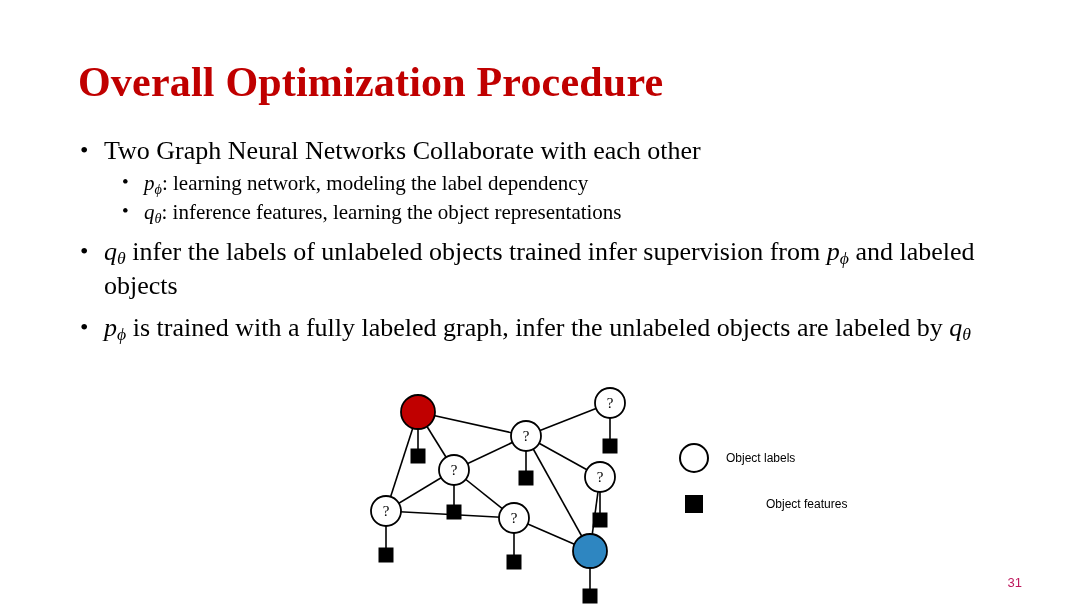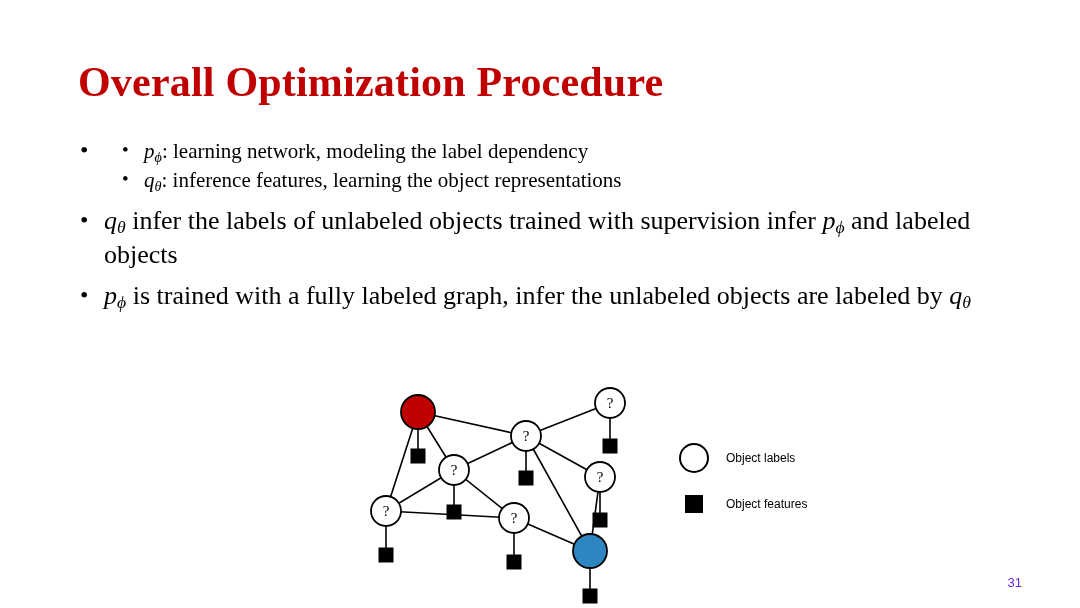--- a/index.html
+++ b/index.html
@@ -94,20 +94,21 @@
     top: 438px;
     width: 220px;
   }
   .legend-row {
     display: flex;
     align-items: center;
     height: 40px;
   }
   .legend-row + .legend-row {
     margin-top: 6px;
+    gap: 40px;
   }
   .legend-mark {
     width: 52px;
     display: flex;
     justify-content: center;
     align-items: center;
   }
   .legend-circle {
     width: 30px;
     height: 30px;
@@ -127,54 +128,55 @@
     color: #000;
     margin-left: 6px;
     white-space: nowrap;
   }
   .page-number {
     position: absolute;
     right: 58px;
     bottom: 18px;
     font-family: "Liberation Sans", sans-serif;
     font-size: 13px;
-    color: #6d28d9;
+    color: #be185d;
   }
   .node-text {
     font-family: "Liberation Serif", serif;
     font-size: 15px;
     fill: #000;
   }
 </style>
 </head>
 <body>
 
 <div class="slide">
 
   <div class="title">Overall Optimization Procedure</div>
 
   <div class="bullets">
 
     <div class="b1">
       <span class="dot">•</span>
+      <span>Two Graph Neural Networks Collaborate with each other</span>
     </div>
 
     <div class="b2">
       <span class="dot">•</span>
       <span class="math"><span>p</span><sub>ϕ</sub></span><span>: learning network, modeling the label dependency</span>
     </div>
 
     <div class="b2">
       <span class="dot">•</span>
       <span class="math"><span>q</span><sub>θ</sub></span><span>: inference features, learning the object representations</span>
     </div>
 
     <div class="b1 gap-top">
       <span class="dot">•</span>
-      <span class="math"><span>q</span><sub>θ</sub></span><span> infer the labels of unlabeled objects trained with supervision infer </span><span class="math"><span>p</span><sub>ϕ</sub></span><span> and labeled objects</span>
+      <span class="math"><span>q</span><sub>θ</sub></span><span> infer the labels of unlabeled objects trained infer supervision from </span><span class="math"><span>p</span><sub>ϕ</sub></span><span> and labeled objects</span>
     </div>
 
     <div class="b1 gap-top">
       <span class="dot">•</span>
       <span class="math"><span>p</span><sub>ϕ</sub></span><span> is trained with a fully labeled graph, infer the unlabeled objects are labeled by </span><span class="math"><span>q</span><sub>θ</sub></span>
     </div>
 
   </div>
 
   <div class="figure">

